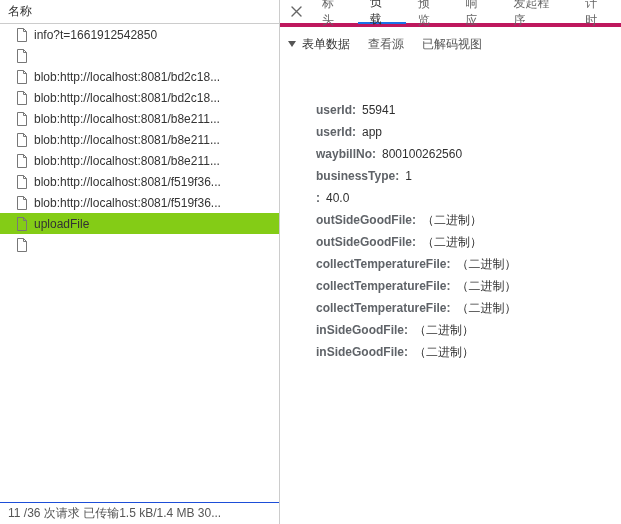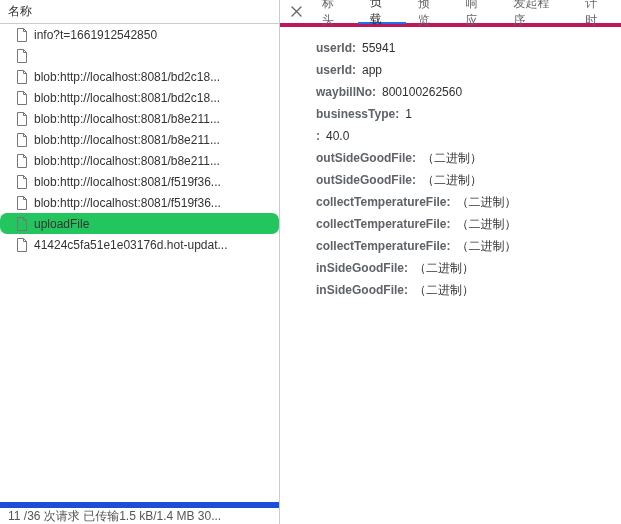--- a/index.html
+++ b/index.html
@@ -42,38 +42,37 @@
     display: flex;
     align-items: center;
     padding: 0 4px 0 16px;
     white-space: nowrap;
     overflow: hidden;
     text-overflow: ellipsis;
     color: #333;
     cursor: default;
   }
   .left-row.selected {
-    background: #22c55e;
-    border-radius: 7px;
+    background: #84cc16;
   }
   .file-icon {
     width: 12px;
     height: 14px;
     margin-right: 6px;
     flex-shrink: 0;
   }
   .file-icon svg { display: block; }
   .row-label {
     overflow: hidden;
     text-overflow: ellipsis;
     white-space: nowrap;
   }
   .left-footer {
     height: 22px;
-    border-top: 6px solid #1d4ed8;
+    border-top: 1px solid #1d4ed8;
     padding: 0 8px;
     display: flex;
     align-items: center;
     color: #555;
     white-space: nowrap;
     overflow: hidden;
     text-overflow: ellipsis;
   }
   .right-pane {
     flex: 1;
@@ -135,20 +134,21 @@
     margin-right: 18px;
   }
   .section-link {
     color: #555;
     margin-right: 18px;
     cursor: pointer;
   }
   .kv-list {
     padding-left: 36px;
     padding-top: 4px;
+    margin-top: 40px;
   }
   .kv-row {
     height: 22px;
     display: flex;
     align-items: center;
   }
   .kv-key {
     color: #5f6368;
     font-weight: bold;
   }
@@ -258,21 +258,20 @@
         </span>
         <span class="row-label">uploadFile</span>
       </div>
       <div class="left-row">
         <span class="file-icon">
           <svg width="12" height="14" viewBox="0 0 12 14">
             <path d="M1.5 0.5 H7.5 L10.5 3.5 V13.5 H1.5 Z" fill="none" stroke="#777" stroke-width="1"></path>
             <path d="M7.5 0.5 V3.5 H10.5" fill="none" stroke="#777" stroke-width="1"></path>
           </svg>
         </span>
-        <span class="row-label">41424c5fa51e1e03176d.hot-updat...</span>
       </div>
     </div>
   <div class="left-footer">
     <span>11 /36 次请求  已传输1.5 kB/1.4 MB  30...</span>
   </div>
 </div>
 
 <div class="right-pane">
   <div class="tabs">
     <div class="close-btn">
@@ -283,20 +282,30 @@
     <div id="tabs-container" style="display:flex;align-items:stretch;">
         <div class="tab">标头</div>
         <div class="tab active">负载</div>
         <div class="tab">预览</div>
         <div class="tab">响应</div>
         <div class="tab">发起程序</div>
         <div class="tab">计时</div>
       </div>
   </div>
   <div class="detail-body">
+    <div class="section-row">
+      <span class="tw">
+        <svg width="10" height="10" viewBox="0 0 10 10">
+            <path d="M1 2 L9 2 L5 8 Z" fill="#555"></path>
+          </svg>
+      </span>
+      <span class="section-label">表单数据</span>
+      <span class="section-link">查看源</span>
+      <span class="section-link">已解码视图</span>
+    </div>
     <div class="kv-list" id="kv-list">
         <div class="kv-row">
           <span class="kv-key">userId</span>
           <span class="kv-colon">:</span>
           <span class="kv-val">55941</span>
         </div>
         <div class="kv-row">
           <span class="kv-key">userId</span>
           <span class="kv-colon">:</span>
           <span class="kv-val">app</span>

